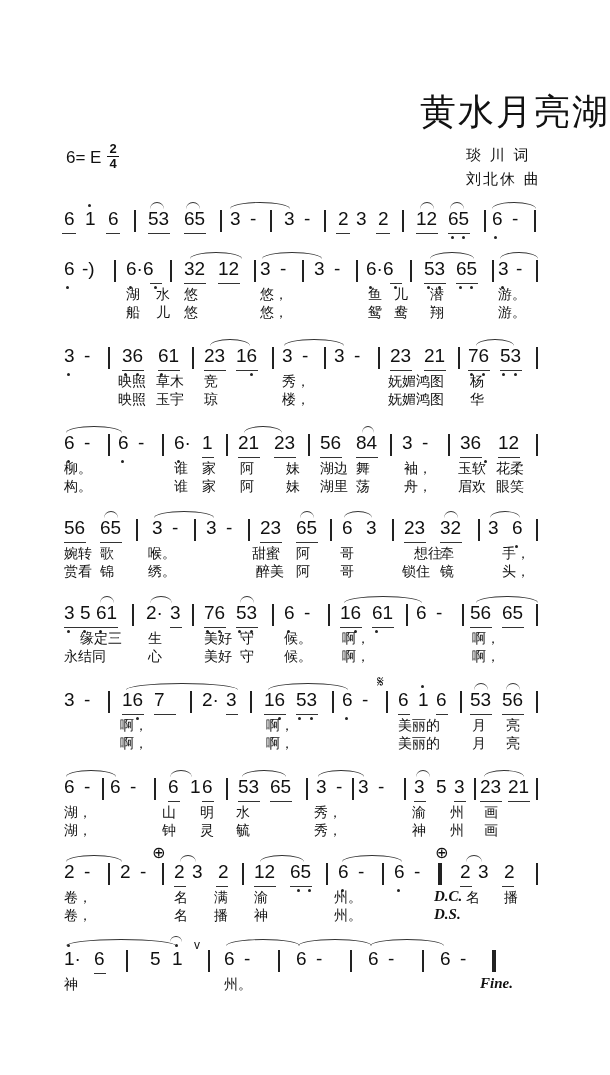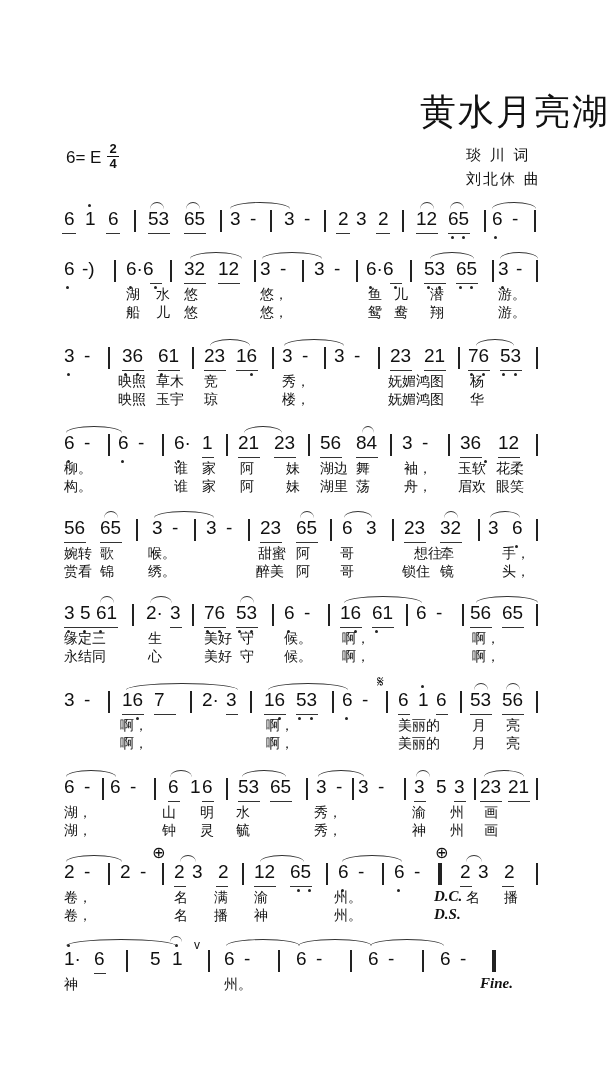--- a/index.html
+++ b/index.html
@@ -298,21 +298,21 @@
     <div class="slur" style="left:44px;top:-6px;width:14px"></div>
     <div class="slur" style="left:94px;top:-6px;width:60px"></div>
     <div class="slur" style="left:240px;top:-6px;width:14px"></div>
     <div class="slur" style="left:284px;top:-6px;width:28px"></div>
     <div class="slur" style="left:384px;top:-6px;width:14px"></div>
     <div class="slur" style="left:430px;top:-6px;width:30px"></div>
   </div>
   <span class="lyric" style="top:28px;left:4px">婉转</span>
   <span class="lyric" style="top:28px;left:40px">歌</span>
   <span class="lyric" style="top:28px;left:88px">喉。</span>
-  <span class="lyric" style="top:28px;left:198px">甜蜜</span>
+  <span class="lyric" style="top:28px;left:192px">甜蜜</span>
   <span class="lyric" style="top:28px;left:236px">阿</span>
   <span class="lyric" style="top:28px;left:280px">哥</span>
   <span class="lyric" style="top:28px;left:354px">想往</span>
   <span class="lyric" style="top:28px;left:380px">牵</span>
   <span class="lyric" style="top:28px;left:442px">手，</span>
   <span class="lyric" style="top:46px;left:4px">赏看</span>
   <span class="lyric" style="top:46px;left:40px">锦</span>
   <span class="lyric" style="top:46px;left:88px">绣。</span>
   <span class="lyric" style="top:46px;left:196px">醉美</span>
   <span class="lyric" style="top:46px;left:236px">阿</span>
@@ -363,21 +363,21 @@
     <div class="ul" style="left:280px;top:25px;width:22px"></div>
     <div class="ul" style="left:312px;top:25px;width:22px"></div>
     <div class="ul" style="left:410px;top:25px;width:22px"></div>
     <div class="ul" style="left:442px;top:25px;width:22px"></div>
     <div class="slur" style="left:40px;top:-6px;width:14px"></div>
     <div class="slur" style="left:90px;top:-6px;width:22px"></div>
     <div class="slur" style="left:180px;top:-6px;width:14px"></div>
     <div class="slur" style="left:284px;top:-6px;width:78px"></div>
     <div class="slur" style="left:416px;top:-6px;width:62px"></div>
   </div>
-  <span class="lyric" style="top:28px;left:4px">缘定三</span>
+  <span class="lyric" style="top:28px;left:20px">缘定三</span>
   <span class="lyric" style="top:28px;left:88px">生</span>
   <span class="lyric" style="top:28px;left:144px">美好</span>
   <span class="lyric" style="top:28px;left:180px">守</span>
   <span class="lyric" style="top:28px;left:224px">候。</span>
   <span class="lyric" style="top:28px;left:282px">啊，</span>
   <span class="lyric" style="top:28px;left:412px">啊，</span>
   <span class="lyric" style="top:46px;left:4px">永结同</span>
   <span class="lyric" style="top:46px;left:88px">心</span>
   <span class="lyric" style="top:46px;left:144px">美好</span>
   <span class="lyric" style="top:46px;left:180px">守</span>

